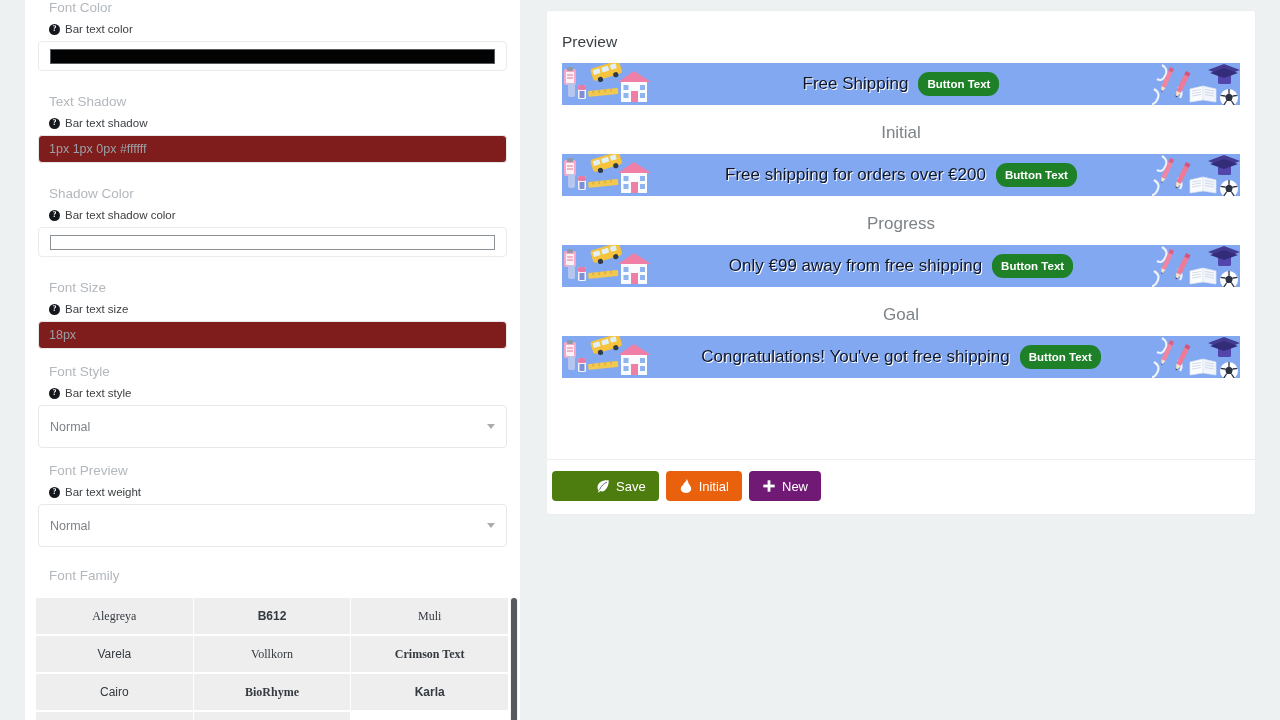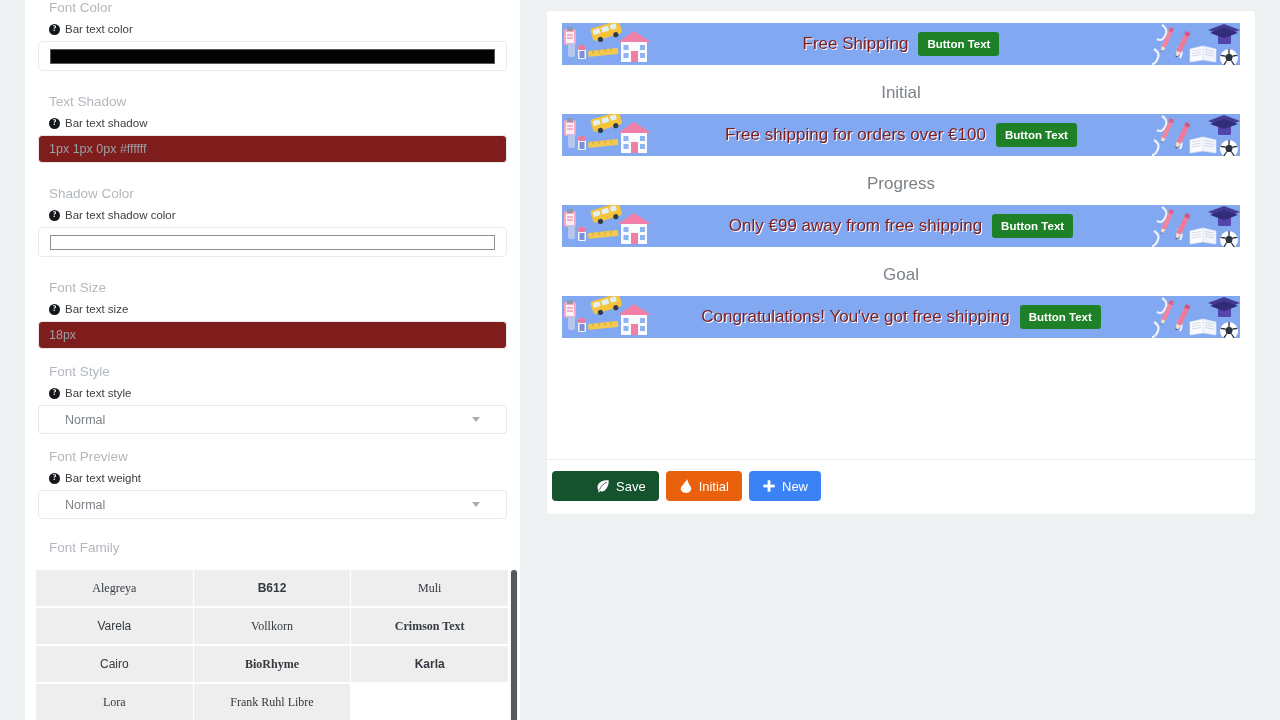--- a/index.html
+++ b/index.html
@@ -73,26 +73,26 @@
   .swatch {
     width: 100%; height: 15px;
     border: 1px solid #7d8286;
   }
   .swatch.dark { background: #030303; border-color: #555a5e; }
   .swatch.light { background: #ffffff; border-color: #8c9195; }
 
   
   .select-shell {
     margin-top: 6px;
-    height: 29px;
+    height: 43px;
     border: 1px solid #e6e8ea;
     border-radius: 4px;
     background: #fff;
     display: flex; align-items: center; justify-content: space-between;
-    padding: 0 26px;
+    padding: 0 11px;
   }
   .select-shell .sel-val { font-size: 12.5px; color: #7e8389; }
   .caret {
     width: 0; height: 0;
     border-left: 4px solid transparent;
     border-right: 4px solid transparent;
     border-top: 5px solid #a8adb2;
   }
 
   .gap-lg { height: 23px; }
@@ -159,33 +159,33 @@
   .bar {
     position: relative;
     height: 42px;
     background: #83a8f2;
     overflow: hidden;
     display: flex; align-items: center; justify-content: center;
     gap: 10px;
   }
   .bar-text {
     font-size: 17px;
-    color: #7f1d1d;
+    color: #0f172a;
     text-shadow: 1px 1px 0px #ffffff;
     white-space: nowrap;
     z-index: 3;
   }
   .bar-btn {
     background: #1e8027;
     color: #ffffff;
     font-size: 11.5px;
     font-weight: 700;
     padding: 6px 9px;
     border: none;
-    border-radius: 3px;
+    border-radius: 11px;
     z-index: 3;
     white-space: nowrap;
     cursor: pointer;
   }
   .deco {
     position: absolute; top: 0; height: 100%;
     z-index: 1; pointer-events: none;
   }
   .deco-left { left: 0; width: 95px; }
   .deco-right { right: 0; width: 88px; }
@@ -203,23 +203,23 @@
   .btn {
     display: inline-flex; align-items: center; gap: 6px;
     height: 30px;
     padding: 0 13px;
     border: none; border-radius: 4px;
     color: #fff;
     font-size: 13px;
     cursor: pointer;
     font-family: "Liberation Sans", sans-serif;
   }
-  .btn-save   { background: #14532d; padding-left: 44px; }
+  .btn-save   { background: #4d7c0f; padding-left: 44px; }
   .btn-cancel { background: #e9610d; }
-  .btn-new    { background: #3b82f6; }
+  .btn-new    { background: #701a75; }
   .btn svg { display: block; }
 </style>
 </head>
 <body>
 
 <div class="page">
 
   <div class="left-rail"></div>
 
   <div class="left-panel">
@@ -326,20 +326,21 @@
         <div class="ff-cell ff-serif">Frank Ruhl Libre</div>
       </div>
       <div class="ff-scrolltrack"></div>
       <div class="ff-scrollbar"></div>
     </div>
 
   </div>
 
   <div class="preview-card">
 
+    <div class="preview-title">Preview</div>
 
     <div class="bars">
 
       <div class="bar">
         <svg class="deco deco-left" viewBox="0 0 95 42">
           <g transform="translate(2,4)">
             <rect x="0" y="2" width="12" height="16" rx="2" fill="#f7a8c4"></rect>
             <rect x="2" y="5" width="8" height="11" fill="#fdf1f5"></rect>
             <rect x="3" y="0" width="6" height="4" rx="1" fill="#8e9aa8"></rect>
             <line x1="3" y1="8" x2="9" y2="8" stroke="#e0779c" stroke-width="1"></line>
@@ -459,21 +460,21 @@
           <g transform="translate(56,8)">
             <polygon points="16,0 33,11 0,11" fill="#f07fa8"></polygon>
             <rect x="3" y="11" width="26" height="20" fill="#fafbfd"></rect>
             <rect x="13" y="20" width="7" height="11" fill="#f07fa8"></rect>
             <rect x="5.5" y="14" width="5" height="5" fill="#8fb4f0"></rect>
             <rect x="22" y="14" width="5" height="5" fill="#8fb4f0"></rect>
             <rect x="5.5" y="22" width="5" height="5" fill="#8fb4f0"></rect>
             <rect x="22" y="22" width="5" height="5" fill="#8fb4f0"></rect>
           </g>
         </svg>
-        <span class="bar-text">Free shipping for orders over €100</span>
+        <span class="bar-text">Free shipping for orders over €200</span>
         <button class="bar-btn">Button Text</button>
         <svg class="deco deco-right" viewBox="0 0 88 42">
           <g stroke="#eef2fb" stroke-width="2.2" fill="none">
             <path d="M10 2 q7 4 3 11 q-3 6 -8 3"></path>
             <path d="M2 26 q7 4 3 11 q-3 6 -8 3"></path>
             <path d="M26 24 q6 5 2 11"></path>
           </g>
           <g transform="translate(18,4) rotate(24)">
             <rect x="0" y="4" width="4.5" height="17" fill="#f2849f"></rect>
             <polygon points="0,21 4.5,21 2.25,26" fill="#f7e2c8"></polygon>

